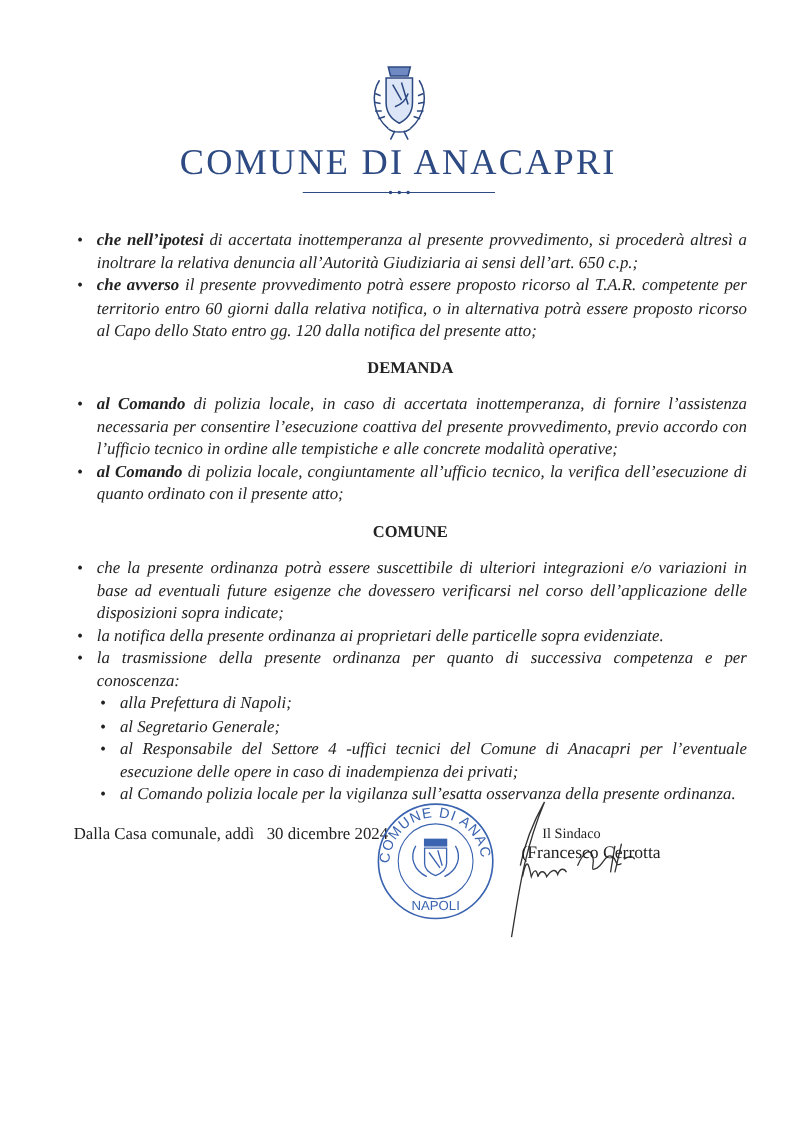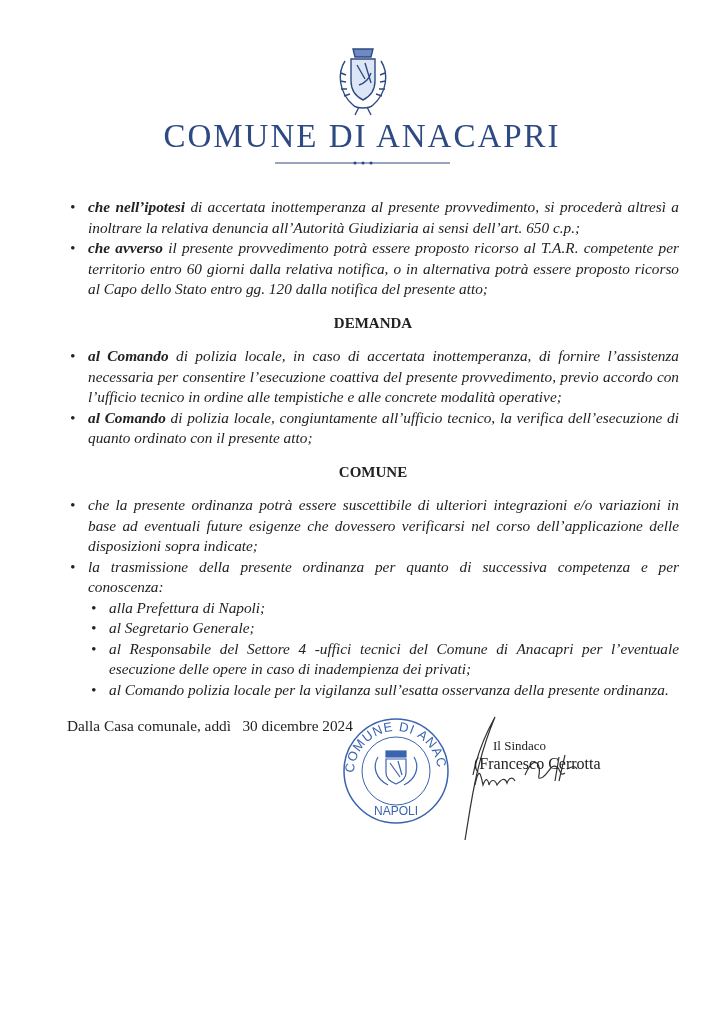--- a/index.html
+++ b/index.html
@@ -1,18 +1,18 @@
 <!DOCTYPE html>
 <html><head>
 <meta charset="utf-8">
 <style>
   html, body { margin: 0; padding: 0; background: #ffffff; }
   body { width: 724px; height: 1024px; position: relative; overflow: hidden;
          font-family: "Liberation Serif", "DejaVu Serif", serif; color: #222; }
-  .page { position: absolute; left: 0; top: 0; width: 724px; height: 729px; background: #fff; }
+  .page { position: absolute; left: 0; top: 12px; width: 724px; height: 729px; background: #fff; }
 
   .crest { position: absolute; left: 331px; top: 45px; width: 64px; height: 76px; }
   .header-title { position: absolute; left: 0; width: 724px; top: 118px; text-align: center;
         font-family: "Liberation Serif", serif; font-size: 33px; letter-spacing: 2px; color: #2e4a83; }
   .header-rule { position: absolute; left: 275px; top: 160px; width: 175px; height: 6px; }
 
   .content { position: absolute; left: 67px; top: 197px; width: 612px; font-size: 15.3px; line-height: 20.5px; }
   .ul { list-style: none; margin: 0; padding: 0; font-style: italic; }
   .li { position: relative; padding-left: 21px; text-align: justify; }
   .li::before { content: "\2022"; position: absolute; left: 3px; top: 0; font-size: 15px; }
@@ -59,20 +59,21 @@
 
     <div class="section-title">DEMANDA</div>
     <ul class="ul">
       <li class="li"><span class="b">al Comando</span><span> di polizia locale, in caso di accertata inottemperanza, di fornire l’assistenza necessaria per consentire l’esecuzione coattiva del presente provvedimento, previo accordo con l’ufficio tecnico in ordine alle tempistiche e alle concrete modalità operative;</span></li>
       <li class="li"><span class="b">al Comando</span><span> di polizia locale, congiuntamente all’ufficio tecnico, la verifica dell’esecuzione di quanto ordinato con il presente atto;</span></li>
     </ul>
 
     <div class="section-title">COMUNE</div>
     <ul class="ul">
       <li class="li">che la presente ordinanza potrà essere suscettibile di ulteriori integrazioni e/o variazioni in base ad eventuali future esigenze che dovessero verificarsi nel corso dell’applicazione delle disposizioni sopra indicate;</li>
+      <li class="li">la notifica della presente ordinanza ai proprietari delle particelle sopra evidenziate.</li>
       <li class="li">la trasmissione  della presente ordinanza per quanto di successiva competenza e per conoscenza:</li>
     </ul>
     <ul class="ul sub">
       <li class="li">alla Prefettura di Napoli;</li>
       <li class="li">al Segretario Generale;</li>
       <li class="li">al Responsabile del Settore 4  -uffici tecnici del Comune di Anacapri per l’eventuale esecuzione delle opere in caso di inadempienza dei privati;</li>
       <li class="li">al Comando polizia locale per la vigilanza sull’esatta osservanza della presente ordinanza.</li>
     </ul>
 
     <div class="datel" style="white-space: pre;">Dalla Casa comunale, addì   30 dicembre 2024</div>

